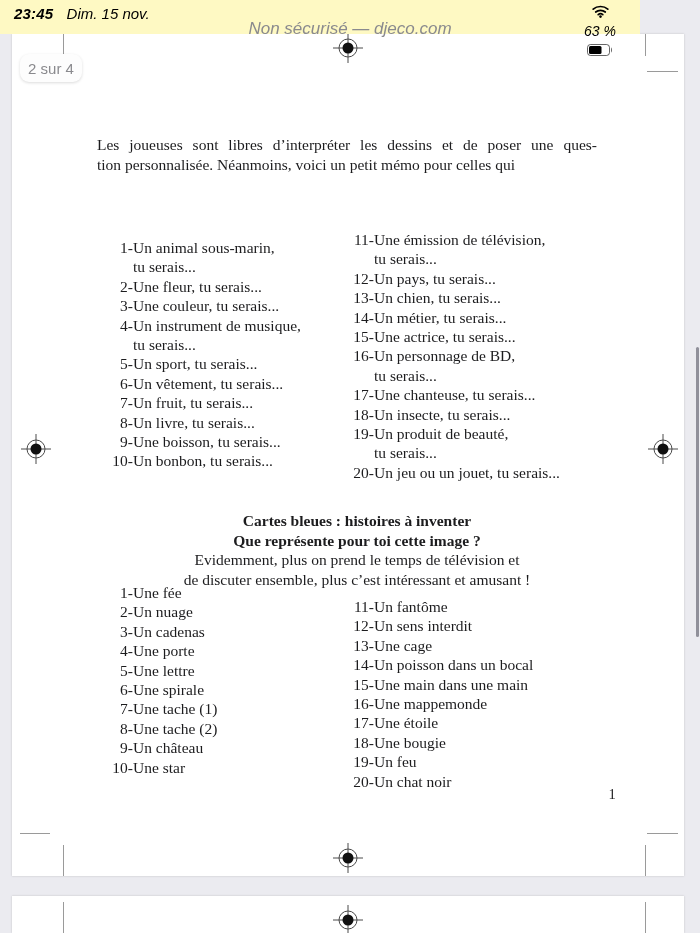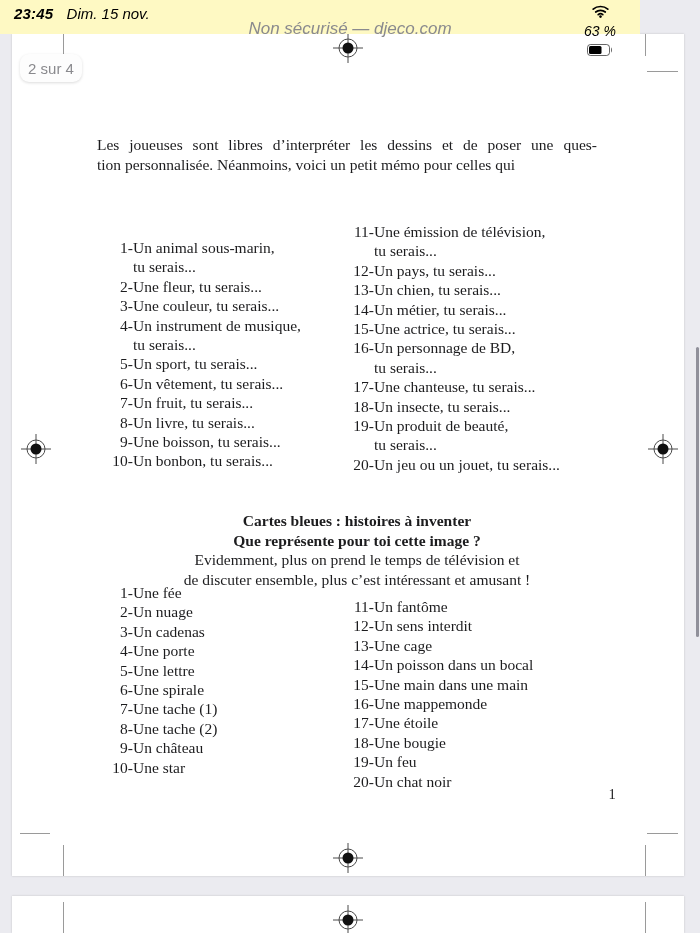--- a/index.html
+++ b/index.html
@@ -42,21 +42,21 @@
   .intro{position:absolute;left:85px;top:77px;width:500px;line-height:19.5px;margin-top:24px;}
   .intro .row{text-align:justify;text-align-last:justify;white-space:normal;}
   .intro .row:last-child{text-align-last:left;}
   .head{position:absolute;left:85px;width:520px;text-align:center;font-weight:700;line-height:19.6px;}
   .head-orange{top:152px;}
   .head-blue{top:477px;font-weight:400;}
   .head-blue .row:nth-child(1),.head-blue .row:nth-child(2){font-weight:700;}
   .list{position:absolute;line-height:19.4px;white-space:pre;}
   .list .num{display:inline-block;width:28px;text-align:right;}
   .l1-left{left:93px;top:204px;font-family:Liberation Serif, serif;}
-  .l1-right{left:334px;top:188px;}
+  .l1-right{left:334px;top:196px;}
   .l2-left{left:93px;top:549px;}
   .l2-right{left:334px;top:563px;}
   .pagenum{position:absolute;left:590px;top:752px;width:20px;text-align:center;font-size:14.5px;}
 </style>
 </head>
 <body>
 
 <div class="screen">
 
   <div class="top-chrome">

